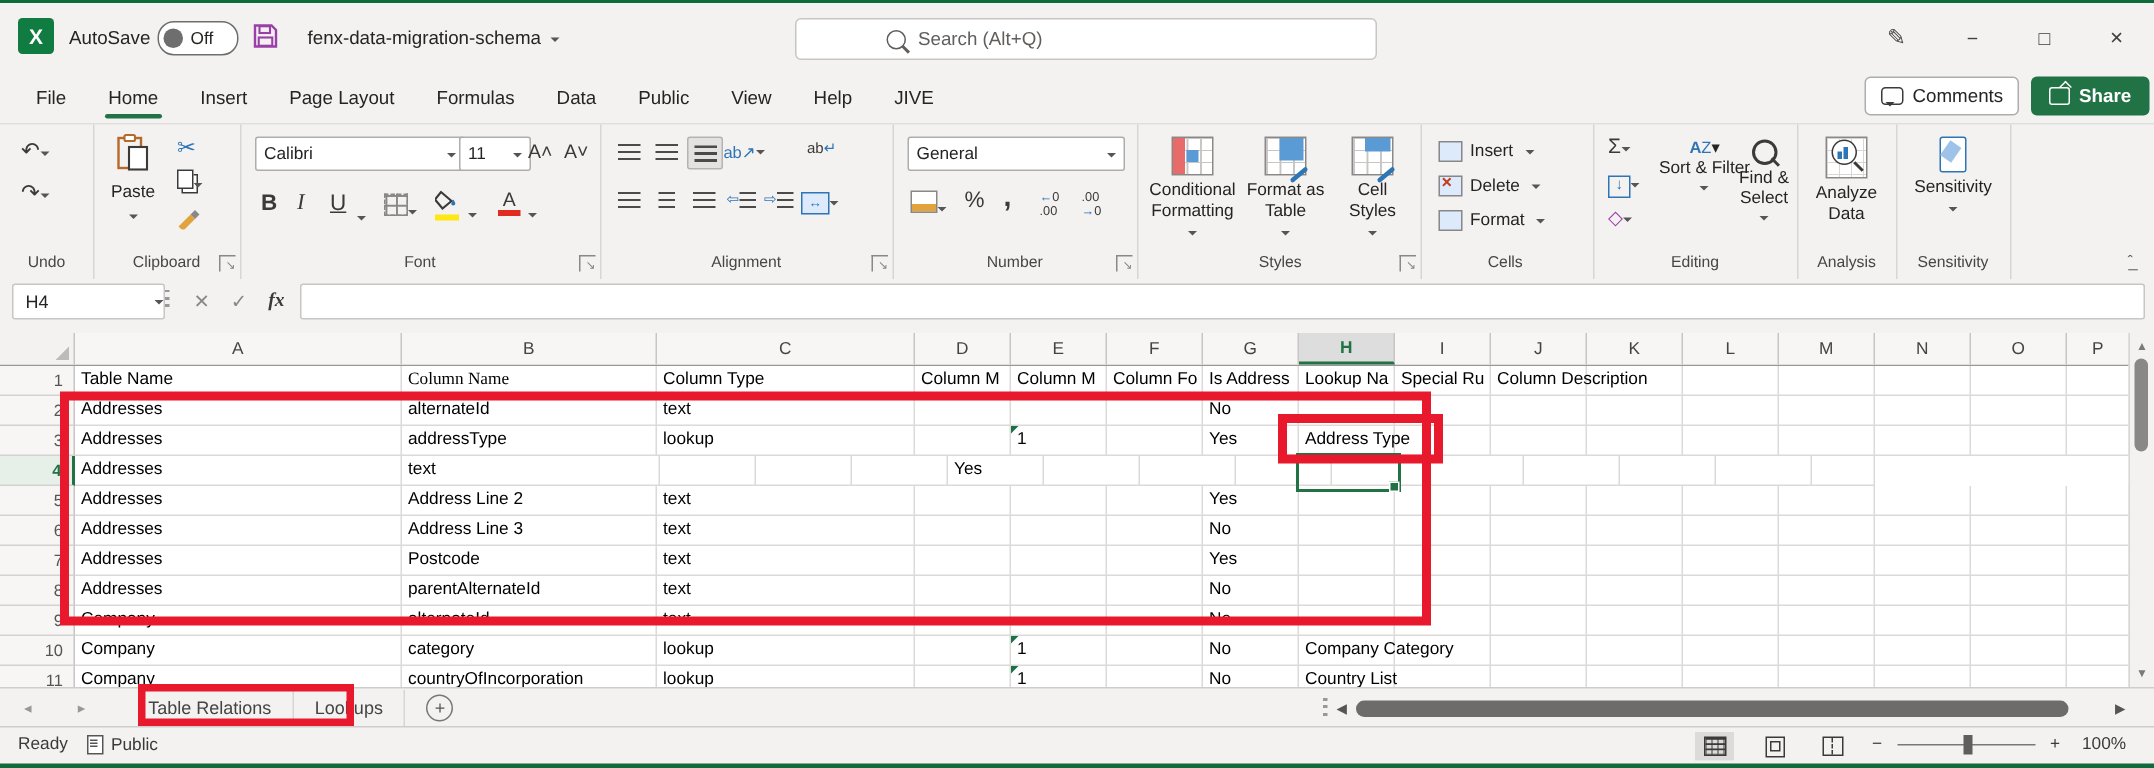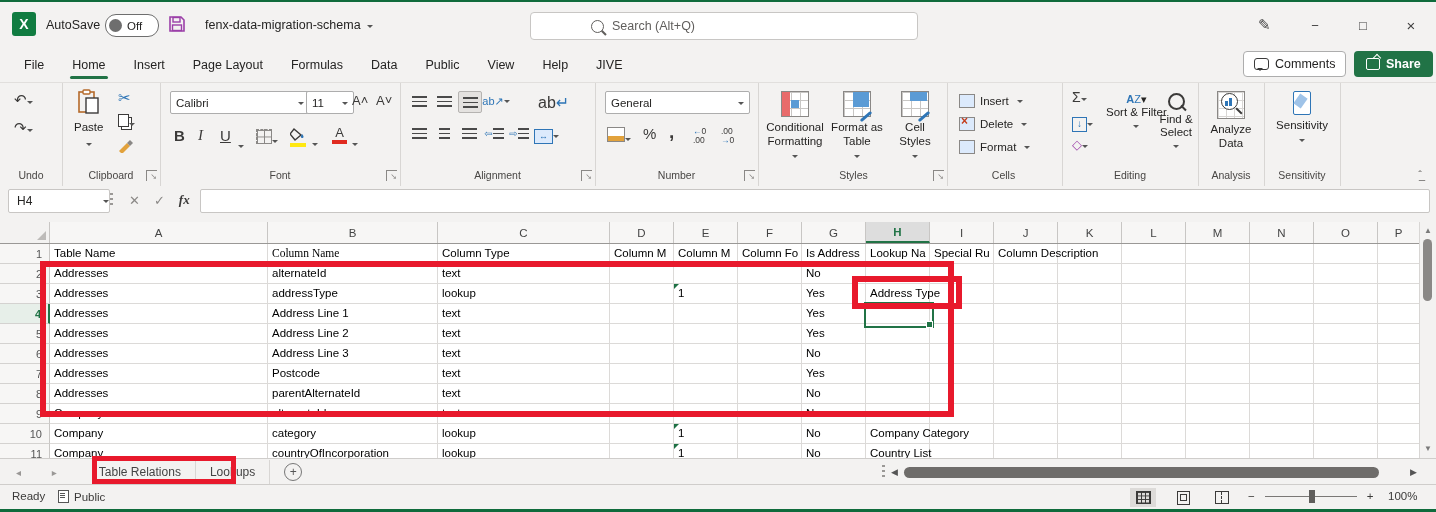--- a/index.html
+++ b/index.html
@@ -330,21 +330,21 @@
         </span>
       <span class="alibox">
           <span style="font-size:10px;color:#2e75b6">⇦</span>
           <span class="bars sh"></span>
         </span>
       <span class="alibox">
           <span style="font-size:10px;color:#2e75b6">⇨</span>
           <span class="bars sh"></span>
         </span>
     </div>
-    <div class="abs" style="left:138px;top:10px;font-size:16px;color:#3b3a39">ab<span style="color:#2e75b6">↵</span></div>
+    <div class="abs" style="left:138px;top:10px;font-size:10px;color:#3b3a39">ab<span style="color:#2e75b6">↵</span></div>
     <div class="abs" style="left:134px;top:42px">
       <span style="display:inline-block;width:17px;height:13px;border:1px solid #2e75b6;background:#dceafc;text-align:center;font-size:9px;color:#2e75b6;line-height:12px">↔</span><span class="dd"></span>
     </div>
     <div class="glabel">Alignment</div>
     <div class="launcher">↘</div>
   </div>
 
   <div class="rgroup" style="left:595px;width:163px">
     <div class="combo abs" style="left:10px;top:8px;width:133px">
       <span>General</span>
@@ -536,21 +536,20 @@
         <div class="cell" style="width: 64px;"></div>
         <div class="cell" style="width: 64px;"></div>
         <div class="cell" style="width: 64px;"></div>
         <div class="cell" style="width: 64px;"></div>
         <div class="cell" style="width: 64px;"></div>
         <div class="cell" style="width: 42px;"></div>
       </div>
       <div class="grow">
         <div class="rowh sel">4</div>
         <div class="cell" style="width: 218px;">Addresses</div>
-        <div class="cell" style="width: 170px;">Address Line 1</div>
         <div class="cell" style="width: 172px;">text</div>
         <div class="cell" style="width: 64px;"></div>
         <div class="cell" style="width: 64px;"></div>
         <div class="cell" style="width: 64px;"></div>
         <div class="cell" style="width: 64px;">Yes</div>
         <div class="cell" style="width: 64px;"></div>
         <div class="cell" style="width: 64px;"></div>
         <div class="cell" style="width: 64px;"></div>
         <div class="cell" style="width: 64px;"></div>
         <div class="cell" style="width: 64px;"></div>

